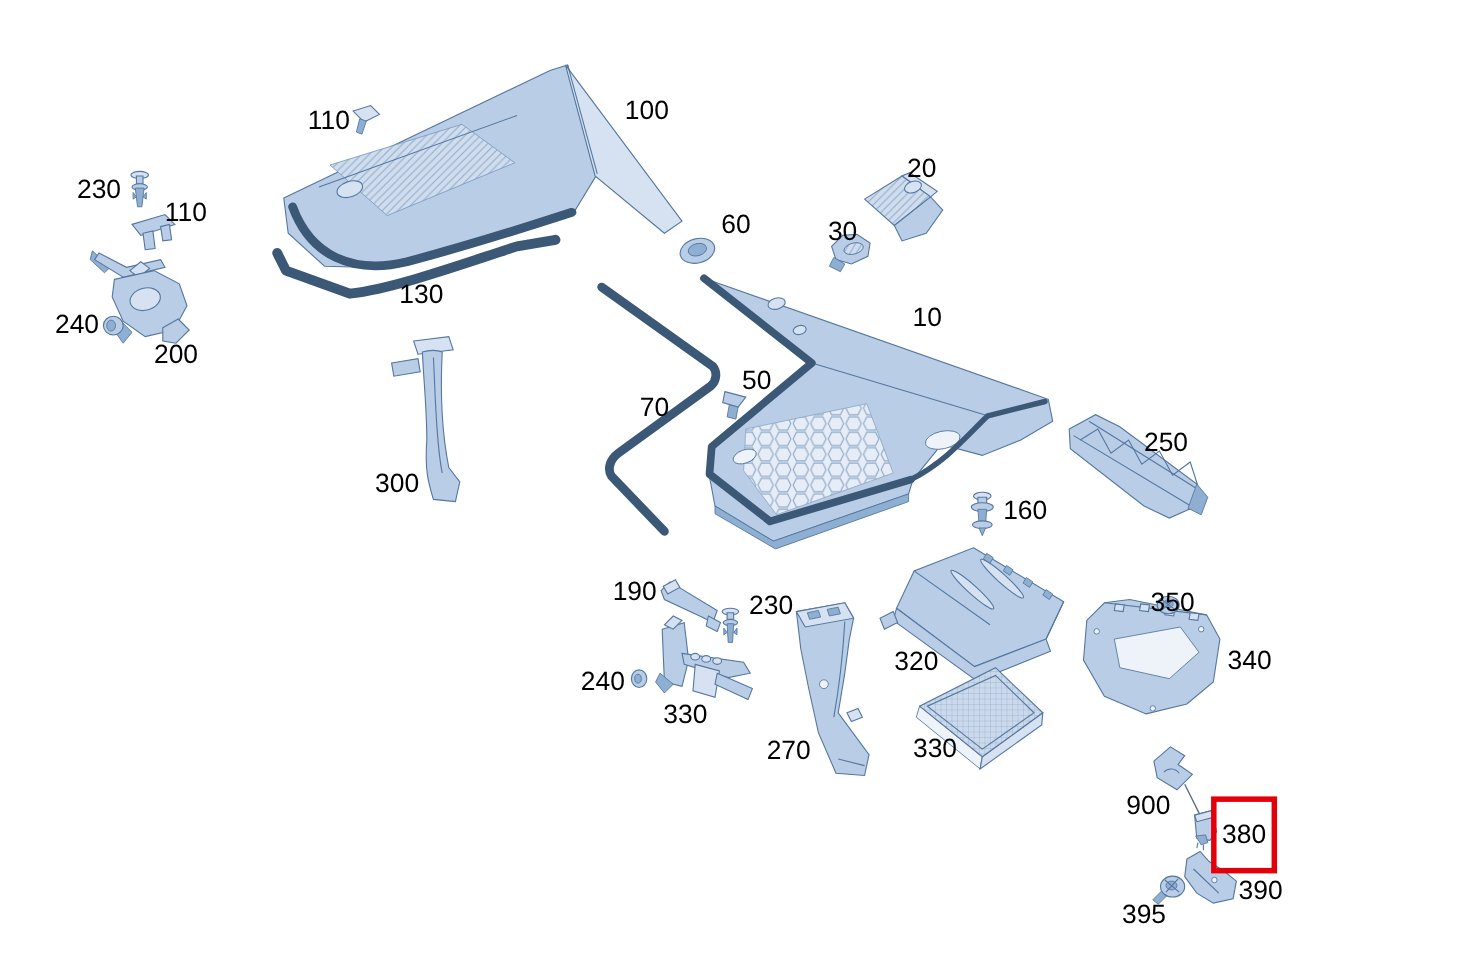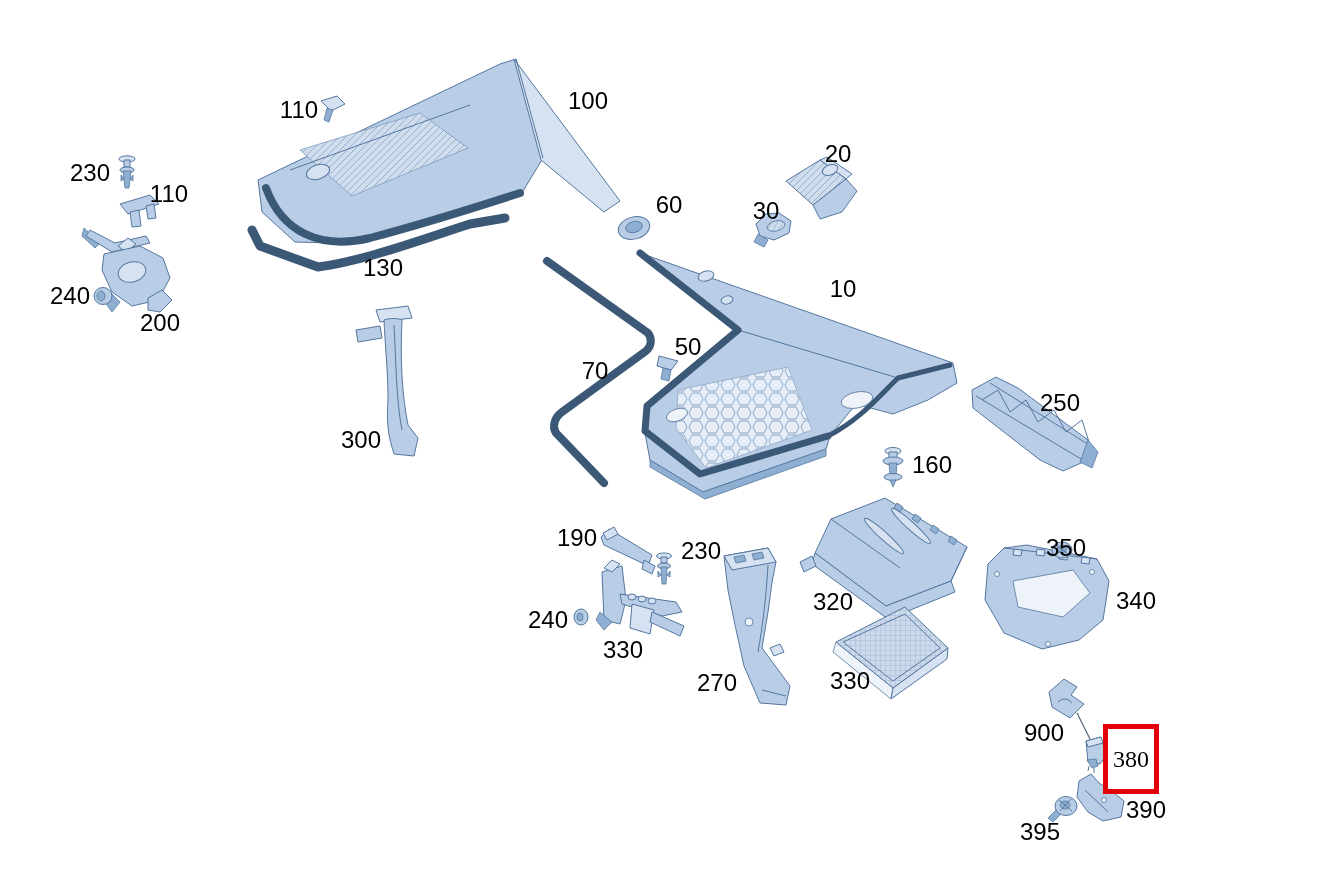--- a/index.html
+++ b/index.html
@@ -12,21 +12,21 @@
   #parts-svg{position:absolute;left:0;top:0;}
   .pf{fill:var(--part-fill);stroke:var(--outline);stroke-width:1;}
   .pl{fill:var(--part-light);stroke:var(--outline);stroke-width:1;}
   .pd{fill:var(--part-dark);stroke:var(--outline);stroke-width:.8;}
   .wh{fill:#eef3f9;stroke:var(--outline);stroke-width:.8;}
   .oln{fill:none;stroke:var(--outline);stroke-width:1;}
   .seal{fill:none;stroke:var(--seal);stroke-linecap:round;stroke-linejoin:round;}
   .lead{fill:none;stroke:#5a6a7c;stroke-width:1.2;}
   .lbl{position:absolute;transform:translate(-50%,-50%);font-size:24px;line-height:1;
        color:var(--lblcol);white-space:nowrap;}
-  .hl{border:5px solid var(--hl);padding:18px 5px;background:transparent;font-family:Liberation Serif, serif;}
+  .hl{border:5px solid var(--hl);padding:18px 5px;background:transparent;}
 </style>
 </head>
 <body>
 
 <div id="stage" style="background: rgb(255, 255, 255);">
 
 <svg id="parts-svg" width="1326" height="881" viewBox="0 0 1326 881">
   <defs>
     <pattern id="hatch" width="7" height="7" patternUnits="userSpaceOnUse">
       <rect width="7" height="7" fill="#cfdded"></rect>

